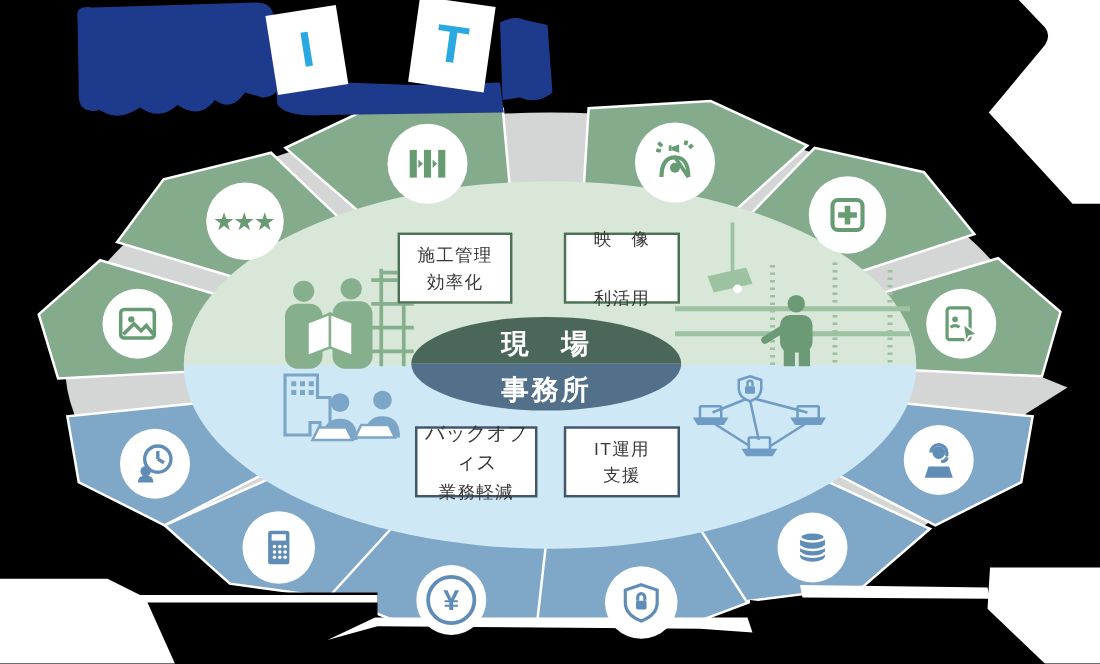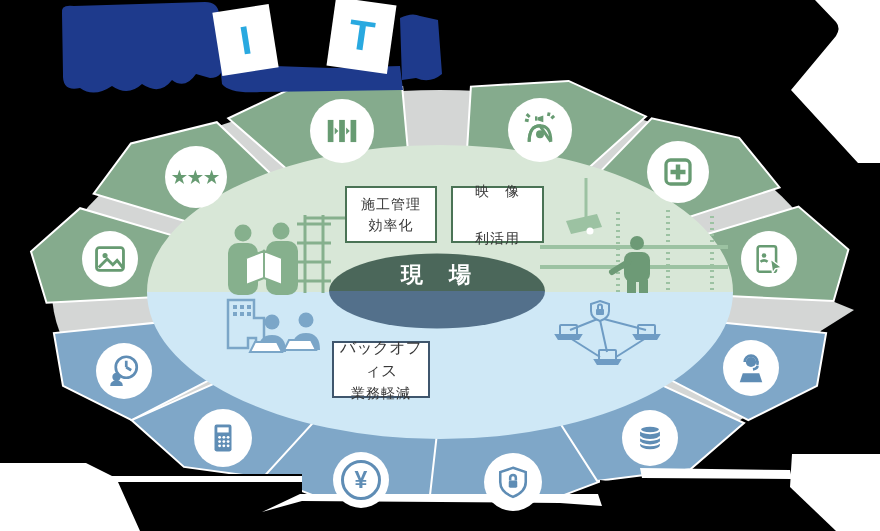--- a/index.html
+++ b/index.html
@@ -157,32 +157,37 @@
       <path d="M62,14 Q60,4 74,6 L205,2 Q218,2 219,14 L223,62 Q224,78 210,78 L196,74 Q185,90 172,80 Q160,96 142,84 Q128,97 112,86 Q94,98 80,88 Q62,92 63,74 Z"></path>
       <path d="M220,64 L330,68 L400,66 L403,90 L260,92 Q230,94 222,84 Z"></path>
       <path d="M400,18 Q412,12 420,16 L438,20 L442,74 Q430,84 416,78 L402,80 Z"></path>
     </g>
   </svg>
 
   <div class="it-card card-i">I</div>
   <div class="it-card card-t">T</div>
 
   <div class="center-text" style="left:327px;top:260px;">現　場</div>
-
-  <div class="lbl green" style="left:345px;top:186px;width:88px;height:53px;">
+  <div class="center-text" style="left:327px;top:297px;">事務所</div>
+
+  <div class="lbl green" style="left:318px;top:186px;width:88px;height:53px;">
     <span>施工管理</span>
     <span>効率化</span>
   </div>
   <div class="lbl green" style="left:451px;top:186px;width:89px;height:53px;gap:27px;">
     <span>映　像</span>
     <span>利活用</span>
   </div>
   <div class="lbl blue" style="left:332px;top:341px;width:94px;height:53px;">
     <span class="small">バックオフィス</span>
     <span>業務軽減</span>
+  </div>
+  <div class="lbl blue" style="left:451px;top:341px;width:89px;height:53px;">
+    <span>IT運用</span>
+    <span>支援</span>
   </div>
 
   <div class="icn greenic" style="left:82px;top:231px;width:56px;height:56px;">
     <svg width="34" height="34" viewBox="0 0 24 24" fill="none" stroke="currentColor" stroke-width="2">
       <rect x="2.5" y="4" width="19" height="16" rx="2"></rect>
       <circle cx="8.5" cy="9.5" r="1.8" fill="currentColor" stroke="none"></circle>
       <path d="M4,18 L10,12 L14,16 L17,13 L21,18"></path>
     </svg>
   </div>
   <div class="icn greenic" style="left:165px;top:146px;width:62px;height:62px;">

